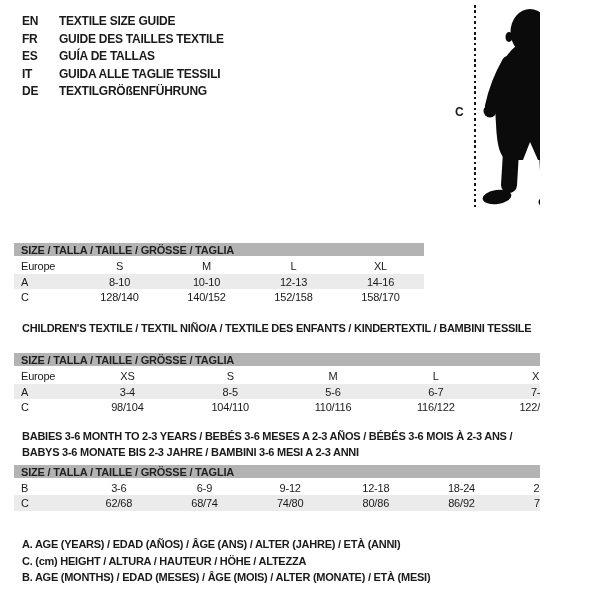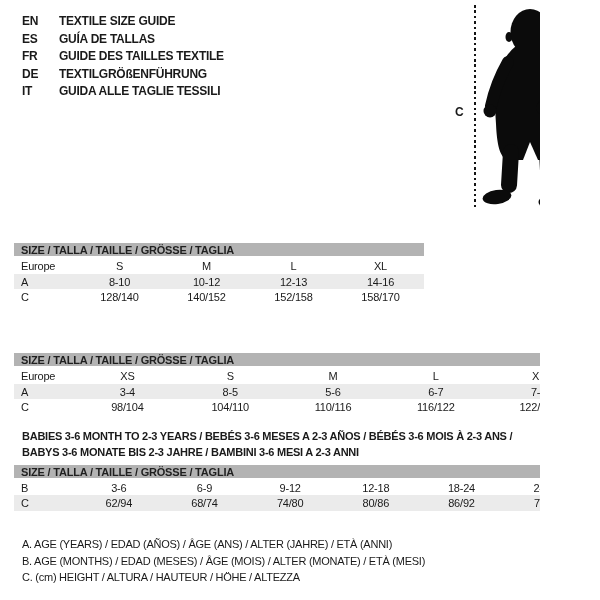--- a/index.html
+++ b/index.html
@@ -30,48 +30,48 @@
   #table-children{top:353px;width:576px;}
   #table-babies{top:465px;width:576px;}
   .size-table col.lbl-col{width:62px;}
   .size-table td{padding:0;height:15px;text-align:center;vertical-align:middle;white-space:nowrap;margin-top:47px;}
   .size-table td.lbl{text-align:left;padding-left:7px;}
   .size-table tr.bar td{background:#b3b3b3;height:13px;text-align:left;padding-left:7px;
     font-weight:bold;color:#1f1f1f;border-bottom:2px solid #ffffff;}
   .size-table tr.stripe td{background:#ebebeb;}
   .size-table tr.r16 td{height:16px;}
   
-  .notes{position:absolute;left:22px;top:536px;font-size:11px;font-weight:normal;
+  .notes{position:absolute;left:22px;top:536px;font-size:11px;font-weight:bold;
     letter-spacing:-0.25px;line-height:16.5px;white-space:nowrap;}
 </style>
 </head>
 <body>
 
 <div class="canvas">
 
   <div class="lang-list">
     <div class="lang-row">
       <span class="lang-code">EN</span>
       <span class="lang-label">TEXTILE SIZE GUIDE</span>
     </div>
     <div class="lang-row">
+      <span class="lang-code">FR</span>
+      <span class="lang-label">GUIDE DES TAILLES TEXTILE</span>
+    </div>
+    <div class="lang-row">
       <span class="lang-code">ES</span>
       <span class="lang-label">GUÍA DE TALLAS</span>
     </div>
     <div class="lang-row">
-      <span class="lang-code">FR</span>
-      <span class="lang-label">GUIDE DES TAILLES TEXTILE</span>
+      <span class="lang-code">IT</span>
+      <span class="lang-label">GUIDA ALLE TAGLIE TESSILI</span>
     </div>
     <div class="lang-row">
       <span class="lang-code">DE</span>
       <span class="lang-label">TEXTILGRÖßENFÜHRUNG</span>
-    </div>
-    <div class="lang-row">
-      <span class="lang-code">IT</span>
-      <span class="lang-label">GUIDA ALLE TAGLIE TESSILI</span>
     </div>
   </div>
 
   <span class="c-label">C</span>
   <div class="dash-line"></div>
   <svg class="baby-svg" width="100" height="204" viewBox="0 0 100 204" aria-hidden="true">
     <g fill="#0b0b0b" stroke="none">
       <ellipse cx="29" cy="31" rx="3.5" ry="5"></ellipse>
       <ellipse cx="71" cy="31" rx="3.5" ry="5"></ellipse>
       <ellipse cx="50" cy="26" rx="19.5" ry="23"></ellipse>
@@ -103,34 +103,35 @@
       <tr class="r16">
         <td class="lbl">Europe</td>
         <td>S</td>
         <td>M</td>
         <td>L</td>
         <td>XL</td>
       </tr>
       <tr class="stripe">
         <td class="lbl">A</td>
         <td>8-10</td>
-        <td>10-12</td>
+        <td>10-10</td>
         <td>12-13</td>
         <td>14-16</td>
       </tr>
       <tr class="r16">
         <td class="lbl">C</td>
         <td>128/140</td>
         <td>140/152</td>
         <td>152/158</td>
         <td>158/170</td>
       </tr>
     </tbody>
   </table>
 
+  <div class="section-title" id="title-children">CHILDREN'S TEXTILE / TEXTIL NIÑO/A / TEXTILE DES ENFANTS / KINDERTEXTIL / BAMBINI TESSILE</div>
   <table class="size-table" id="table-children">
     <colgroup>
         <col class="lbl-col">
         <col>
         <col>
         <col>
         <col>
         <col>
       </colgroup>
     <tbody>
@@ -186,29 +187,29 @@
         <td class="lbl">B</td>
         <td>3-6</td>
         <td>6-9</td>
         <td>9-12</td>
         <td>12-18</td>
         <td>18-24</td>
         <td>24-36</td>
       </tr>
       <tr class="stripe r16">
         <td class="lbl">C</td>
-        <td>62/94</td>
+        <td>62/68</td>
         <td>68/74</td>
         <td>74/80</td>
         <td>80/86</td>
         <td>86/92</td>
         <td>70/98</td>
       </tr>
     </tbody>
   </table>
 
   <div class="notes">
     <div>A. AGE (YEARS) / EDAD (AÑOS) / ÂGE (ANS) / ALTER (JAHRE) / ETÀ (ANNI)</div>
+    <div>C. (cm) HEIGHT / ALTURA / HAUTEUR / HÖHE / ALTEZZA</div>
     <div>B. AGE (MONTHS) / EDAD (MESES) / ÂGE (MOIS) / ALTER (MONATE) / ETÀ (MESI)</div>
-    <div>C. (cm) HEIGHT / ALTURA / HAUTEUR / HÖHE / ALTEZZA</div>
   </div>
 
 </div>
 
 </body></html>

